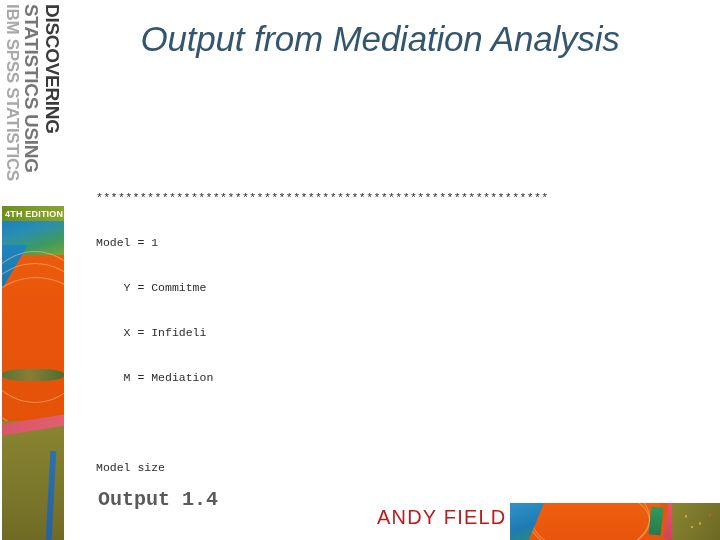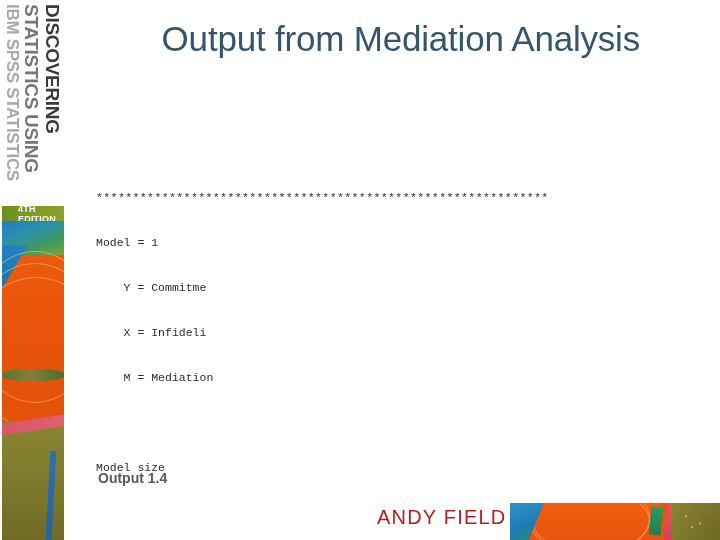--- a/index.html
+++ b/index.html
@@ -68,21 +68,21 @@
 
   #edition-band {
     position: absolute;
     left: 2px;
     top: 206px;
     width: 62px;
     height: 15px;
     background: linear-gradient(90deg, #6e8f1c 0%, #7d9b22 50%, #8aa32a 100%);
     display: flex;
     align-items: center;
-    padding-left: 16px;
+    padding-left: 3px;
     box-sizing: border-box;
   }
   #edition-label {
     color: #ffffff;
     font-size: 9px;
     font-weight: bold;
     letter-spacing: 0.2px;
     font-family: "Liberation Sans", sans-serif;
   }
 
@@ -136,21 +136,22 @@
     background: linear-gradient(180deg, #2f6fae 0%, #27639c 100%);
     transform: rotate(3deg);
   }
 
   
   #title-block {
     position: absolute;
     left: 120px;
     top: 18px;
     width: 520px;
-    text-align: right;
+    text-align: center;
+    font-style: italic;
   }
   #slide-title {
     font-family: "Liberation Sans", sans-serif;
     font-size: 35px;
     line-height: 1.22;
     color: #33566e;
     font-weight: normal;
     margin: 0;
     letter-spacing: -0.2px;
   }
@@ -174,23 +175,23 @@
   .stars {
     letter-spacing: 0.4px;
     font-size: 11.5px;
   }
   .blank-line { height: 15px; }
 
   
   #output-caption {
     position: absolute;
     left: 98px;
-    top: 470px;
-    font-family: Liberation Sans, sans-serif;
-    font-size: 14px;
+    top: 488px;
+    font-family: Liberation Mono, monospace;
+    font-size: 20px;
     font-weight: bold;
     color: #5a5a5a;
   }
 
   
   #footer-author {
     position: absolute;
     left: 377px;
     top: 506px;
     font-family: "Liberation Sans", sans-serif;

